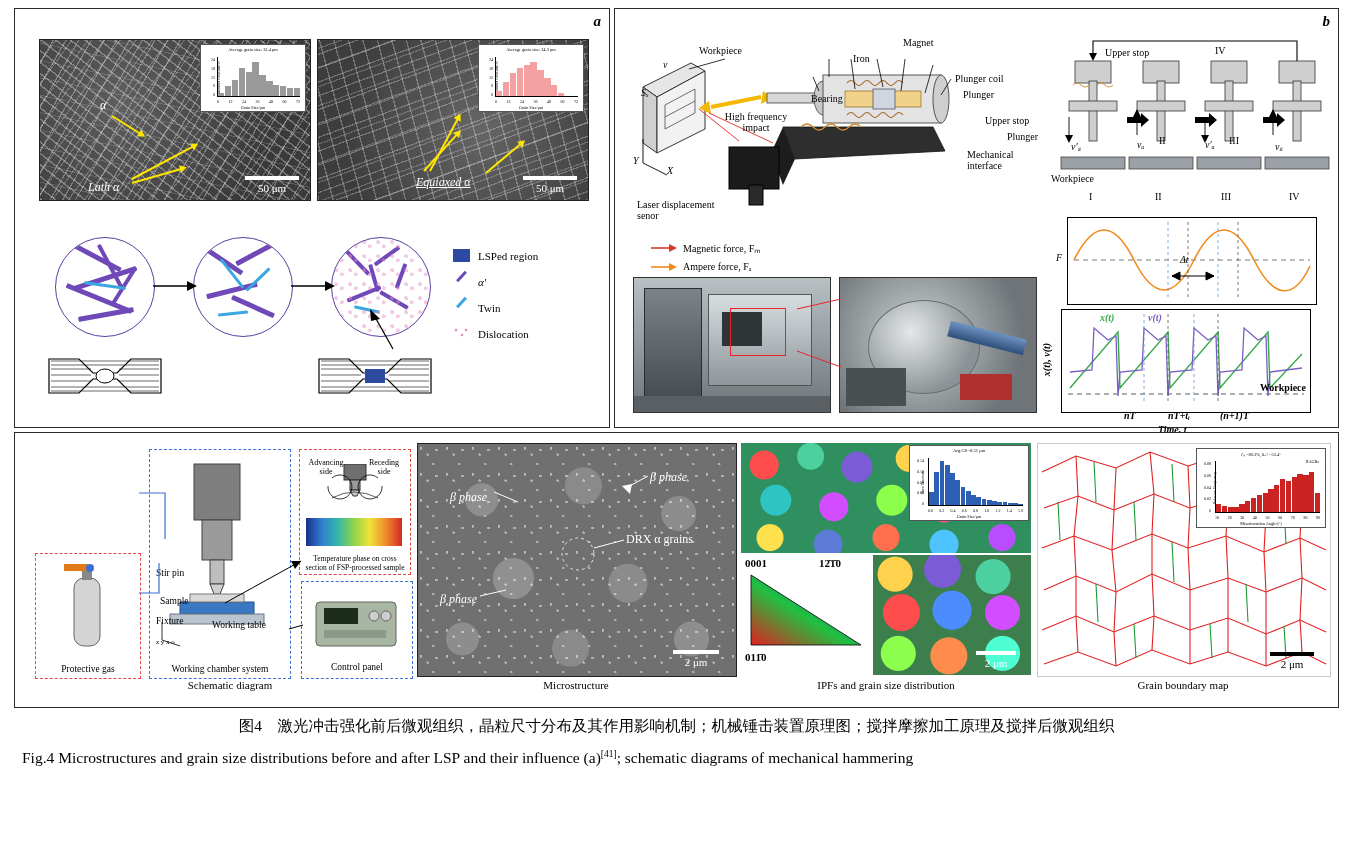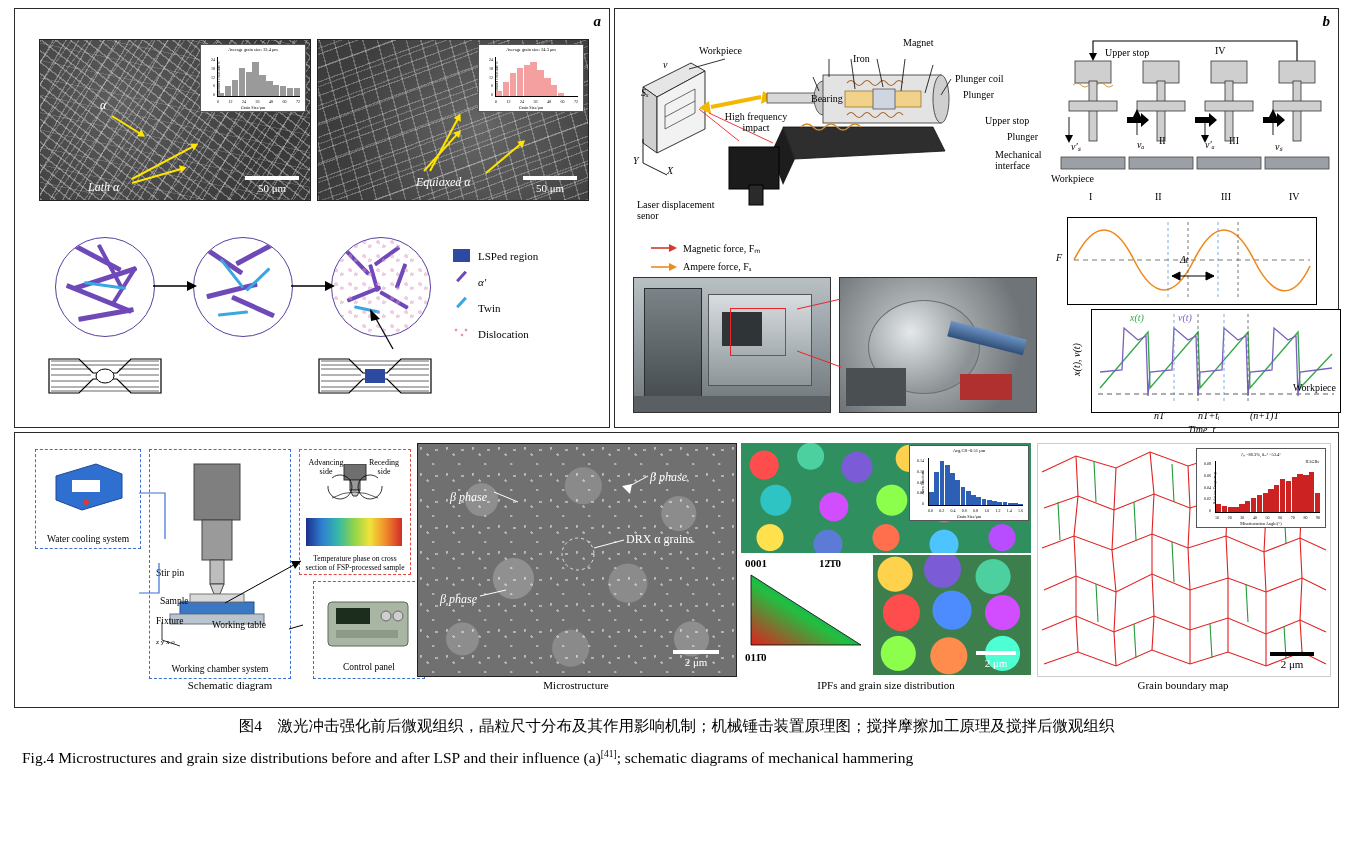--- a/index.html
+++ b/index.html
@@ -299,21 +299,21 @@
             <span>60</span>
             <span>72</span>
         </div>
         <div class="hist-x">Grain Size/μm</div>
       </div>
     </div>
 
     <div class="sem-img" style="left:302px; top:30px; width:270px; height:160px;">
       <div class="sem-tex2"></div>
       <div style="position:absolute;inset:0;background:repeating-linear-gradient(160deg, rgba(235,235,235,.30) 0 1.2px, transparent 1.2px 13px);"></div>
-      <span class="sem-label" style="left:98px; top:135px; font-style:italic;">Equiaxed α</span>
+      <span class="sem-label" style="left:98px; top:135px; font-style:italic;text-decoration:underline;">Equiaxed α</span>
       <div class="arrow-y" style="left:106px; top:130px; width:50px; transform:rotate(-48deg);"></div>
       <div class="arrow-y" style="left:112px; top:130px; width:60px; transform:rotate(-62deg);"></div>
       <div class="arrow-y" style="left:168px; top:132px; width:46px; transform:rotate(-40deg);"></div>
       <div class="scalebar" style="right:8px; bottom:6px; width:60px;">
         <div class="bar" style="width:54px;"></div>
         <span>50 μm</span>
       </div>
       <div class="inset-hist" style="right:4px; top:4px; width:104px; height:66px;">
         <div class="hist-title">Average grain size: 24.3 μm</div>
         <div class="hist-y">Number Fraction/%</div>
@@ -514,21 +514,21 @@
       </g>
     </svg>
     <span class="blabel" style="left:84px; top:36px;">Workpiece</span>
     <span class="blabel" style="left:106px; top:62px; width:70px; white-space:normal; text-align:center;margin-top:40px;">High frequency impact</span>
     <span class="blabel" style="left:196px; top:84px;">Bearing</span>
     <span class="blabel" style="left:238px; top:44px;">Iron</span>
     <span class="blabel" style="left:288px; top:28px;">Magnet</span>
     <span class="blabel" style="left:340px; top:64px;">Plunger coil</span>
     <span class="blabel" style="left:348px; top:80px;">Plunger</span>
     <span class="blabel" style="left:370px; top:106px;">Upper stop</span>
-    <span class="blabel" style="left:352px; top:140px; width:66px; white-space:normal;margin-left:28px;">Mechanical interface</span>
+    <span class="blabel" style="left:352px; top:140px; width:66px; white-space:normal;">Mechanical interface</span>
     <span class="blabel" style="left:22px; top:190px; width:84px; white-space:normal;">Laser displacement senor</span>
     <span class="blabel" style="left:48px; top:50px; font-style:italic;">v</span>
     <span class="blabel" style="left:26px; top:78px; font-style:italic;">Sₓ</span>
     <span class="blabel" style="left:18px; top:146px; font-style:italic;">Y</span>
     <span class="blabel" style="left:52px; top:156px; font-style:italic;">X</span>
 
     <div style="position:absolute; left:36px; top:232px;">
       <div style="display:flex; align-items:center; margin-bottom:6px;">
         <svg width="26" height="10">
             <line x1="0" y1="5" x2="18" y2="5" stroke="#d43a2f" stroke-width="1.6"></line>
@@ -649,21 +649,21 @@
         <g stroke="#000" stroke-width="1">
           <line x1="104" y1="58" x2="146" y2="58"></line>
           <polygon points="104,58 112,54 112,62" fill="#000"></polygon>
           <polygon points="146,58 138,54 138,62" fill="#000"></polygon>
         </g>
       </svg>
       <span class="blabel" style="left:-12px; top:34px; font-style:italic;">F</span>
       <span class="blabel" style="left:112px; top:36px; font-style:italic;">Δt</span>
     </div>
 
-    <div class="plotbox" style="left:476px; top:300px; width:248px; height:102px;">
+    <div class="plotbox" style="left:446px; top:300px; width:248px; height:102px;font-weight:bold;">
       <svg width="246" height="100">
         <line x1="6" y1="84" x2="242" y2="84" stroke="#333" stroke-width=".8" stroke-dasharray="5,4"></line>
 
         <path d="M8,78 L56,22 L58,78 L106,22 L108,78 L156,22 L158,78 L206,22 L208,78 L240,44" fill="none" stroke="#35a84a" stroke-width="1.4"></path>
 
         <path d="M8,62 L30,60 L32,18 L46,30 L54,26 L56,86 L58,62 L80,60 L82,18 L96,30 L104,26 L106,86 L108,62 L130,60 L132,18 L146,30 L154,26 L156,86 L158,62 L180,60 L182,18 L196,30 L204,26 L206,86 L208,62 L240,58" fill="none" stroke="#7a5ec0" stroke-width="1.3"></path>
         <g stroke="#555" stroke-width=".8" stroke-dasharray="3,3">
           <line x1="106" y1="4" x2="106" y2="92"></line>
           <line x1="156" y1="4" x2="156" y2="92"></line>
         </g>
@@ -680,27 +680,28 @@
       <span class="blabel" style="left:106px; top:100px; font-style:italic;">nT+tᵢ</span>
       <span class="blabel" style="left:158px; top:100px; font-style:italic;">(n+1)T</span>
       <span class="blabel" style="left:96px; top:114px; font-style:italic;">Time, t</span>
     </div>
   </div>
 
   <div class="panel" id="panel-c">
     <span class="panel-letter" style="right:8px; top:4px;">c</span>
 
     <div style="position:absolute; left:10px; top:10px; width:386px; height:248px;">
-      <div class="dashbox" style="left:10px; top:6px; width:104px; height:98px;">
-        <svg width="100" height="62" style="position:absolute; left:2px; top:8px;">
-          <polygon points="18,18 58,6 84,16 84,40 44,52 18,42" fill="#2f6fd0" stroke="#1b4a94" stroke-width="1"></polygon>
-          <rect x="34" y="22" width="28" height="12" fill="#fff"></rect>
-          <circle cx="48" cy="44" r="3" fill="#d23c3c"></circle>
+      <div class="dashbox red" style="left:10px; top:110px; width:104px; height:124px;">
+        <svg width="60" height="92" style="position:absolute; left:24px; top:8px;">
+          <rect x="14" y="16" width="26" height="68" rx="10" fill="#d4d4d4" stroke="#666" stroke-width="1"></rect>
+          <rect x="22" y="6" width="10" height="12" fill="#888"></rect>
+          <rect x="4" y="2" width="24" height="7" fill="#e07a1a"></rect>
+          <circle cx="30" cy="6" r="4" fill="#3b6fd4"></circle>
         </svg>
-        <span class="clabel" style="left:0; bottom:4px; width:104px;">Water cooling system</span>
+        <span class="clabel" style="left:0; bottom:4px; width:104px;">Protective gas</span>
       </div>
       <div class="dashbox" style="left:124px; top:6px; width:140px; height:228px;">
         <svg width="138" height="200" style="position:absolute; left:0; top:4px;">
           <rect x="44" y="10" width="46" height="56" fill="#7f7f7f" stroke="#444"></rect>
           <rect x="52" y="66" width="30" height="40" fill="#9a9a9a" stroke="#444"></rect>
           <rect x="60" y="106" width="14" height="24" fill="#bdbdbd" stroke="#444"></rect>
           <polygon points="60,130 74,130 70,140 64,140" fill="#d0d0d0" stroke="#444"></polygon>
           <rect x="30" y="148" width="74" height="12" fill="#3b78c4" stroke="#24538c"></rect>
           <rect x="20" y="160" width="94" height="10" fill="#b9c4cf" stroke="#6b7682"></rect>
           <rect x="40" y="140" width="54" height="8" fill="#d9d9d9" stroke="#777"></rect>
@@ -725,21 +726,21 @@
           <g stroke="#000" stroke-width=".8" fill="none">
             <path d="M26,22 a12,12 0 1,0 4,-8"></path>
             <path d="M80,22 a12,12 0 1,1 -4,-8"></path>
           </g>
         </svg>
         <span class="clabel" style="left:6px; top:8px; width:40px; white-space:normal; font-size:8px;">Advancing side</span>
         <span class="clabel" style="right:6px; top:8px; width:40px; white-space:normal; font-size:8px;">Receding side</span>
         <div style="position:absolute; left:6px; top:68px; width:96px; height:28px; background:linear-gradient(90deg,#1c2f8c,#2f7fd0,#35b8a8,#8fd44a,#f2e23a,#ef8a2a,#d12a2a);"></div>
         <span class="clabel" style="left:2px; bottom:2px; width:106px; white-space:normal; font-size:7.5px; line-height:1.2;">Temperature phase on cross section of FSP-processed sample</span>
       </div>
-      <div class="dashbox" style="left:288px; top:138px; width:110px; height:96px; border-style:dashed;">
+      <div class="dashbox" style="left:276px; top:138px; width:110px; height:96px; border-style:dashed;">
         <svg width="90" height="56" style="position:absolute; left:10px; top:14px;">
           <rect x="4" y="6" width="80" height="44" rx="4" fill="#a9b6a4" stroke="#5d6a59"></rect>
           <rect x="12" y="12" width="34" height="16" fill="#1d2d1d"></rect>
           <circle cx="62" cy="20" r="5" fill="#cfcfcf" stroke="#666"></circle>
           <circle cx="74" cy="20" r="5" fill="#cfcfcf" stroke="#666"></circle>
           <rect x="12" y="34" width="62" height="8" fill="#8d9a89"></rect>
         </svg>
         <span class="clabel" style="left:0; bottom:6px; width:110px;">Control panel</span>
       </div>
 

